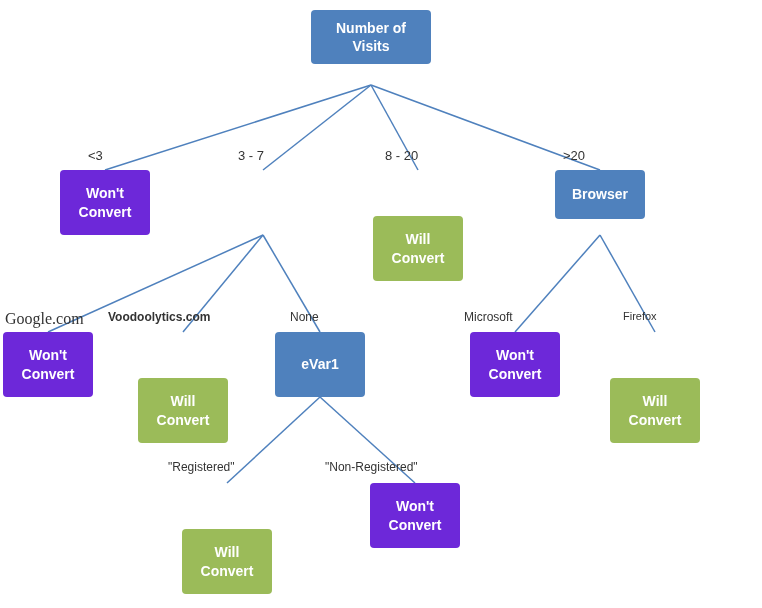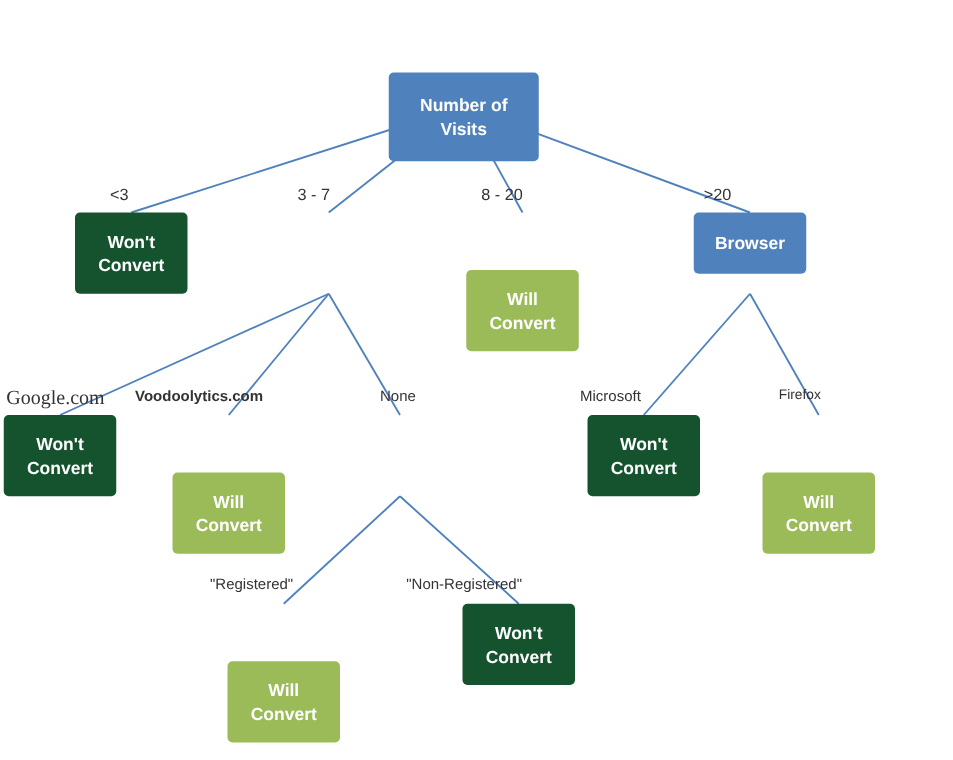--- a/index.html
+++ b/index.html
@@ -38,21 +38,21 @@
       padding: 6px 8px;
       line-height: 1.3;
     }
 
     .node-blue {
       background-color: #4f81bd;
       color: white;
     }
 
     .node-red {
-      background-color: #14532d;
+      background-color: #6d28d9;
       color: white;
     }
 
     .node-green {
       background-color: #9bbb59;
       color: white;
       margin-top: 46px;
     }
 
     .label {
@@ -85,40 +85,41 @@
 
     <line x1="600" y1="235" x2="515" y2="332" stroke="#4f81bd" stroke-width="1.5"></line>
 
     <line x1="600" y1="235" x2="655" y2="332" stroke="#4f81bd" stroke-width="1.5"></line>
 
     <line x1="320" y1="397" x2="227" y2="483" stroke="#4f81bd" stroke-width="1.5"></line>
 
     <line x1="320" y1="397" x2="415" y2="483" stroke="#4f81bd" stroke-width="1.5"></line>
   </svg>
 
-  <div class="node node-blue" style="left:311px; top:10px; width:120px; height:71px;margin-top:48px;">Number of
+  <div class="node node-blue" style="left:311px; top:10px; width:120px; height:54px;">Number of
 Visits</div>
 
   <span class="label" style="left:88px; top:148px;">&lt;3</span>
   <span class="label" style="left:238px; top:148px;">3 - 7</span>
   <span class="label" style="left:385px; top:148px;">8 - 20</span>
   <span class="label" style="left:563px; top:148px;">&gt;20</span>
 
   <div class="node node-red" style="left:60px; top:170px; width:90px; height:65px;">Won't<br>Convert</div>
   <div class="node node-green" style="left:373px; top:170px; width:90px; height:65px;">Will<br>Convert</div>
   <div class="node node-blue" style="left:555px; top:170px; width:90px; height:49px;">Browser</div>
 
   <span class="label" style="left:5px; top:310px; font-size:16px;font-family:Liberation Serif, serif;">Google.com</span>
   <span class="label" style="left:108px; top:310px; font-size:12px;font-weight:bold;">Voodoolytics.com</span>
-  <span class="label" style="left:304px; top:310px; font-size:12px;">None</span>
+  <span class="label" style="left:290px; top:310px; font-size:12px;">None</span>
   <span class="label" style="left:464px; top:310px; font-size:12px;">Microsoft</span>
   <span class="label" style="left:623px; top:310px; font-size:11px;">Firefox</span>
 
   <div class="node node-red" style="left:3px; top:332px; width:90px; height:65px;">Won't<br>Convert</div>
   <div class="node node-green" style="left:138px; top:332px; width:90px; height:65px;">Will<br>Convert</div>
+  <div class="node node-blue" style="left:275px; top:332px; width:90px; height:65px;">eVar1</div>
   <div class="node node-red" style="left:470px; top:332px; width:90px; height:65px;">Won't<br>Convert</div>
   <div class="node node-green" style="left:610px; top:332px; width:90px; height:65px;">Will<br>Convert</div>
 
   <span class="label" style="left:168px; top:460px; font-size:12px;">"Registered"</span>
   <span class="label" style="left:325px; top:460px; font-size:12px;">"Non-Registered"</span>
 
   <div class="node node-green" style="left:182px; top:483px; width:90px; height:65px;">Will<br>Convert</div>
   <div class="node node-red" style="left:370px; top:483px; width:90px; height:65px;">Won't<br>Convert</div>
 </div>
 

